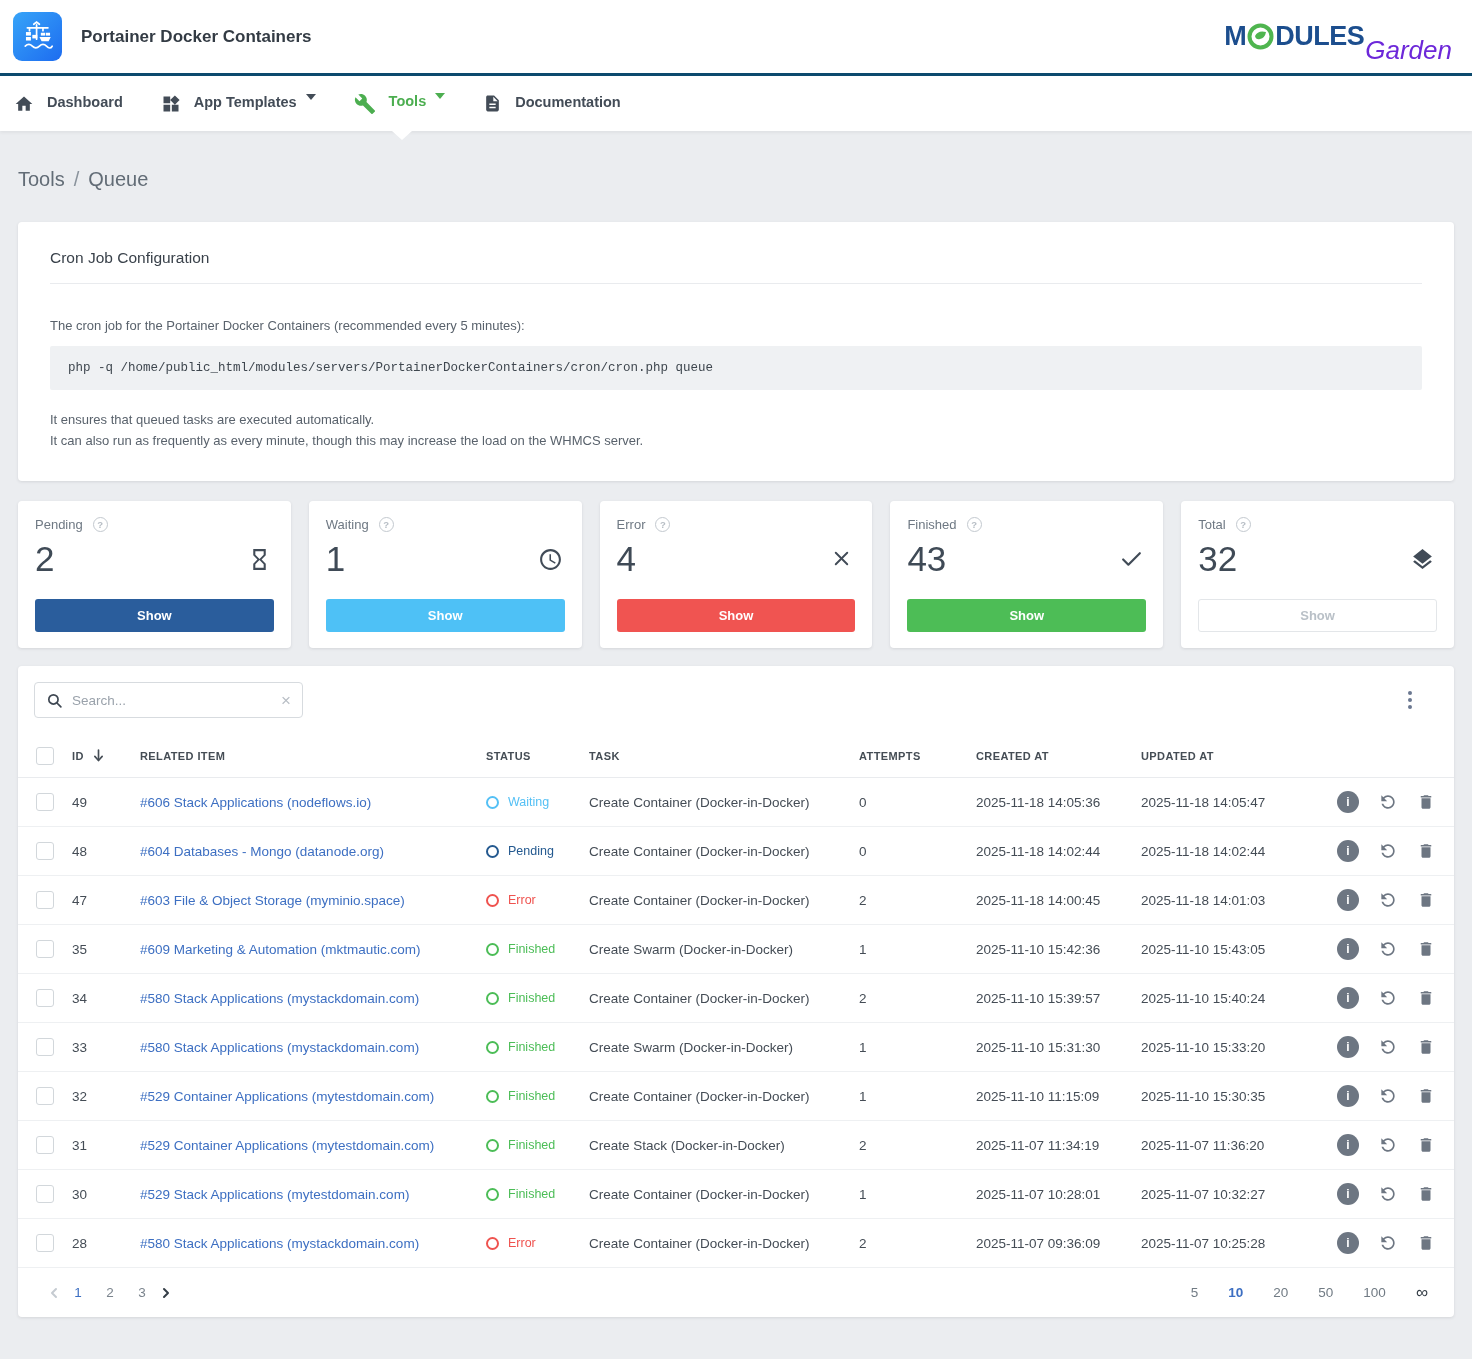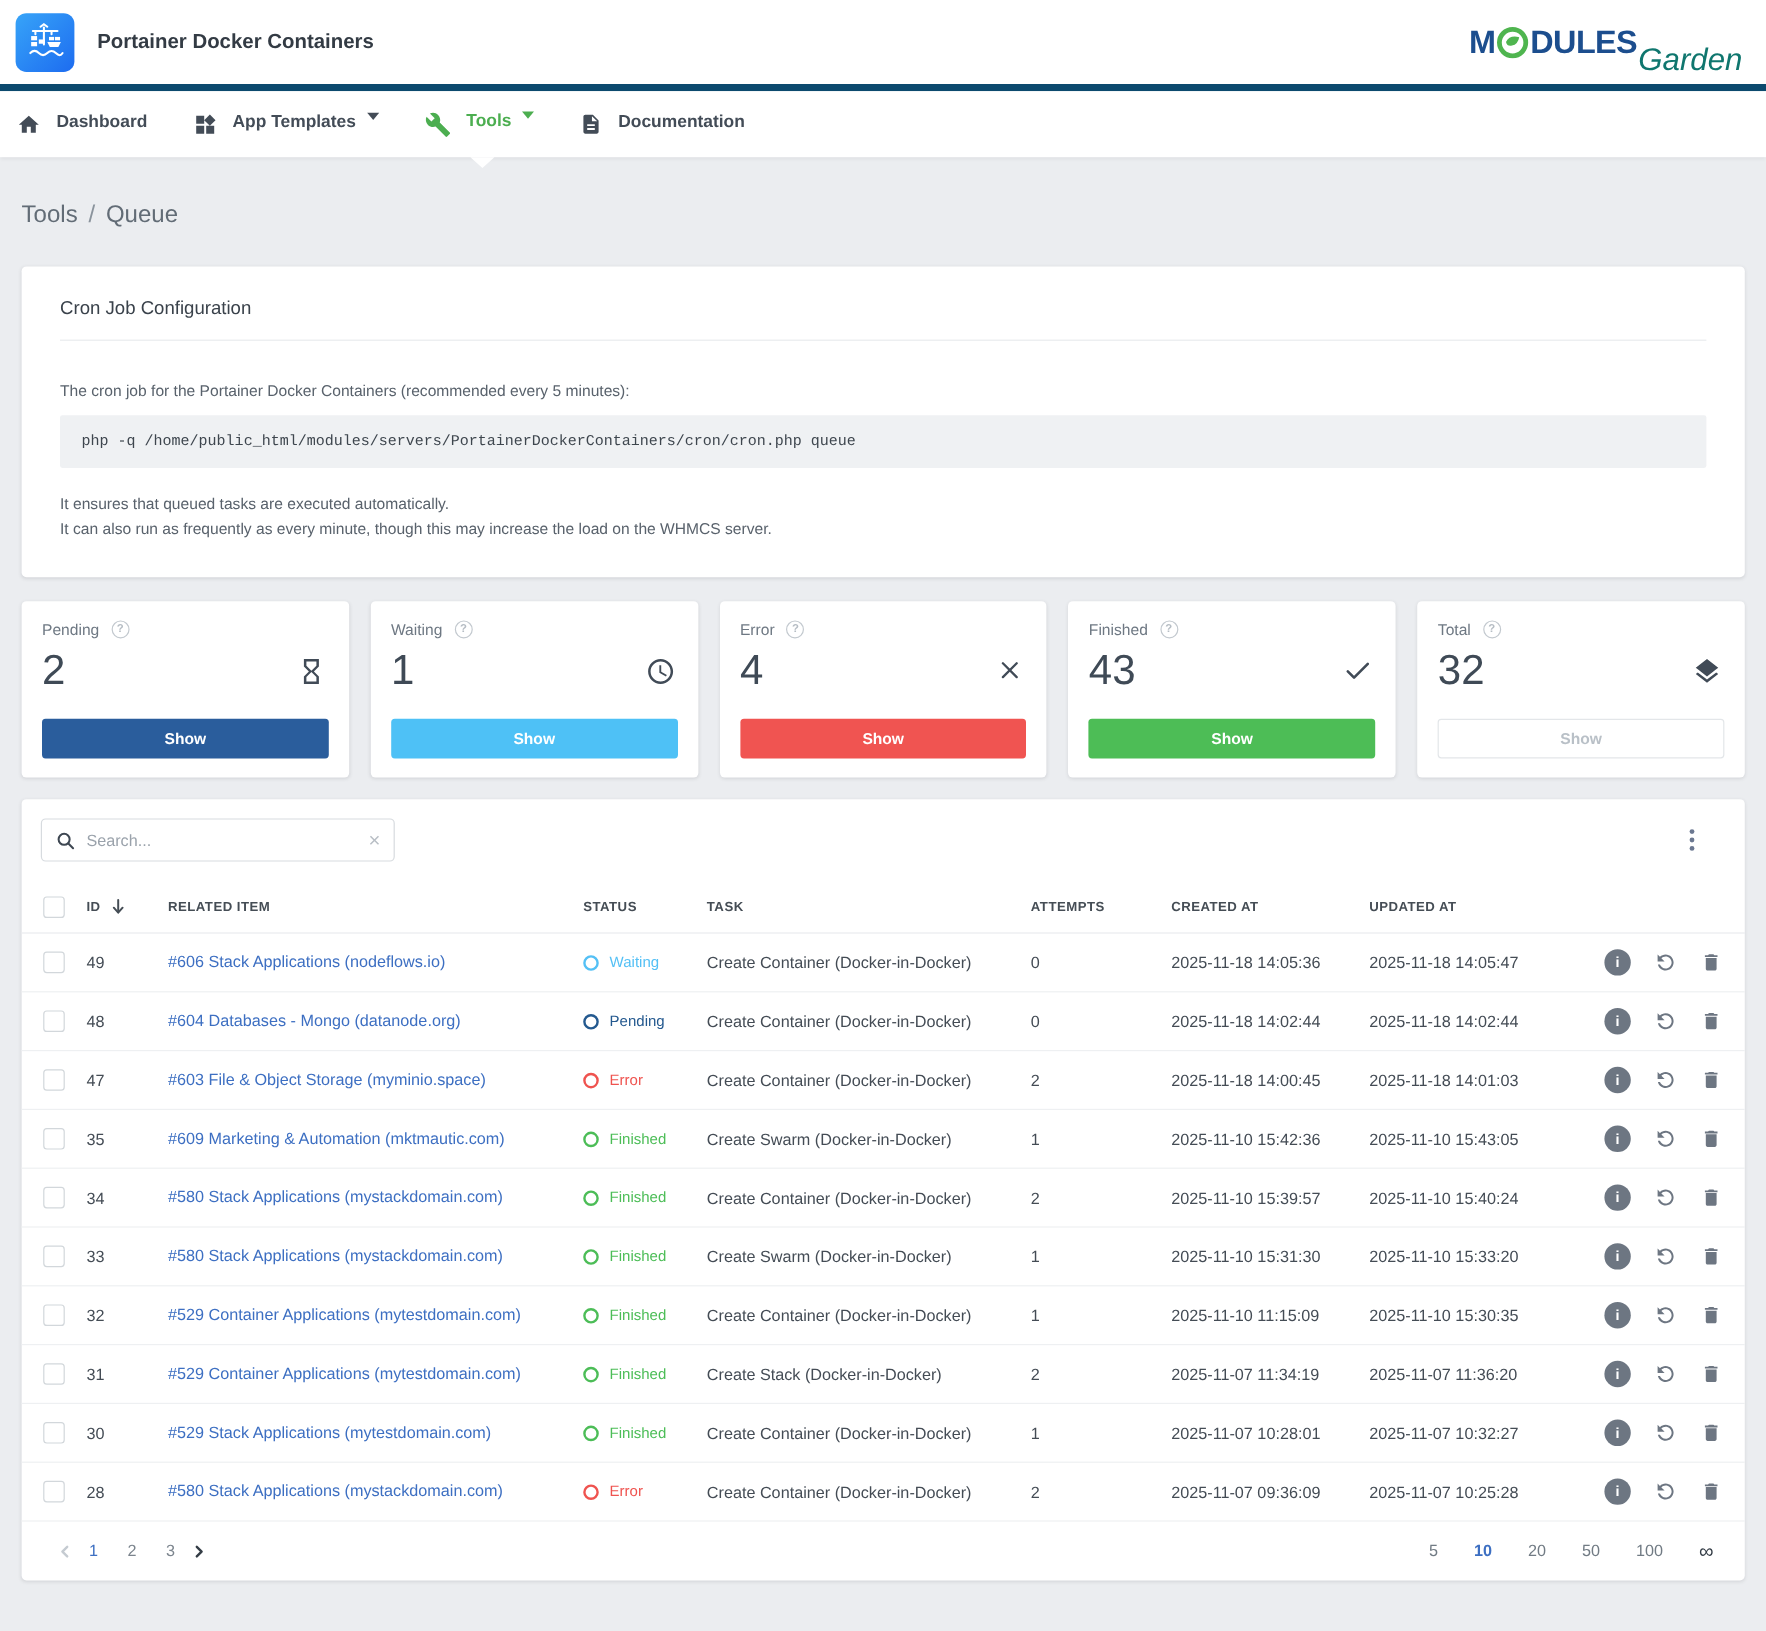--- a/index.html
+++ b/index.html
@@ -5,27 +5,27 @@
   * { box-sizing: border-box; margin: 0; padding: 0; }
   body {
     width: 1472px; min-height: 1359px;
     background: #ebedf0;
     font-family: "Liberation Sans", sans-serif;
     color: #3f474f;
   }
   svg { display: block; }
 
   
-  .topbar { background:#fff; height:76px; display:flex; align-items:center; padding:0 20px 0 13px; border-bottom:6px solid #0c4a6e; }
+  .topbar { background:#fff; height:76px; display:flex; align-items:center; padding:0 20px 0 13px; border-bottom:3px solid #0c4a6e; }
   .app-logo { width:49px; height:49px; border-radius:9px; background:linear-gradient(135deg,#37a4f8,#1d6cf0); display:flex; align-items:center; justify-content:center; flex:0 0 auto; }
   .app-title { font-size:17px; font-weight:bold; color:#333b44; margin-left:19px; }
   .brand { margin-left:auto; display:flex; align-items:center; }
   .brand-m, .brand-dules { font-size:27px; font-weight:bold; color:#1c4e8e; letter-spacing:-0.5px; }
   .brand-o { width:27px; height:27px; margin:0 1px; }
-  .brand-garden { font-size:26px; font-style:italic; color:#0f766e; margin-left:1px;margin-top:28px; }
+  .brand-garden { font-size:26px; font-style:italic; color:#6d28d9; margin-left:1px;margin-top:28px; }
 
   
   .navbar { background:#fff; height:55px; display:flex; align-items:center; padding:0 14px; position:relative; box-shadow:0 2px 3px rgba(0,0,0,0.05); }
   .nav-item { display:flex; align-items:flex-start; margin-right:38px; font-size:14.5px; font-weight:bold; color:#434c57; cursor:pointer; }
   .nav-item .nico { color:#434c57; margin-right:13px; }
   .nav-item.active, .nav-item.active .nico { color:#4cae50; }
   .caret { width:0; height:0; border-left:5px solid transparent; border-right:5px solid transparent; border-top:6px solid #434c57; margin-left:9px; }
   .caret.green { border-top-color:#4cae50; }
   .nav-notch { position:absolute; bottom:-9px; left:392px; width:0; height:0; border-left:10px solid transparent; border-right:10px solid transparent; border-top:9px solid #fff; }
 
@@ -55,21 +55,21 @@
   .btn-pending  { background:#2a5d9c; }
   .btn-waiting  { background:#4ec1f6; }
   .btn-error    { background:#f05451; }
   .btn-finished { background:#4dbd56; }
   .btn-total    { background:#fff; border:1px solid #e3e6e9; color:#b9c0c7; }
 
   
   .tasks-card { margin:18px 18px 14px; }
   .tasks-head { padding:23px 32px 21px; border-bottom:1px solid #e9ebee; }
   .tasks-toolbar { display:flex; align-items:center; padding:16px; }
-  .search-box { width:295px; height:36px; border:1px solid #d7dbdf; border-radius:4px; display:flex; align-items:center; padding:0 11px; background:#fff; }
+  .search-box { width:269px; height:36px; border:1px solid #d7dbdf; border-radius:4px; display:flex; align-items:center; padding:0 11px; background:#fff; }
   .search-box .sico { color:#3e4752; flex:0 0 auto; }
   .search-input { border:none; outline:none; flex:1; min-width:0; font-family:inherit; font-size:13.5px; color:#4a525b; margin-left:9px; background:transparent; }
   .search-input::placeholder { color:#9aa2ab; }
   .search-clear { color:#b8bec5; font-size:17px; line-height:1; cursor:pointer; flex:0 0 auto; }
   .kebab { margin-left:auto; margin-right:22px; display:flex; flex-direction:column; gap:3px; cursor:pointer; padding:4px; }
   .kebab i { width:4px; height:4px; border-radius:50%; background:#6b7891; }
 
   .trow { display:grid; grid-template-columns:54px 68px 346px 103px 270px 117px 165px 165px 1fr; align-items:center; height:49px; border-bottom:1px solid #eef0f2; }
   .trow.thead { height:44px; border-bottom:1px solid #e9ebee; }
   .thead .hcell { font-size:11px; font-weight:bold; color:#454d55; letter-spacing:0.4px; }

